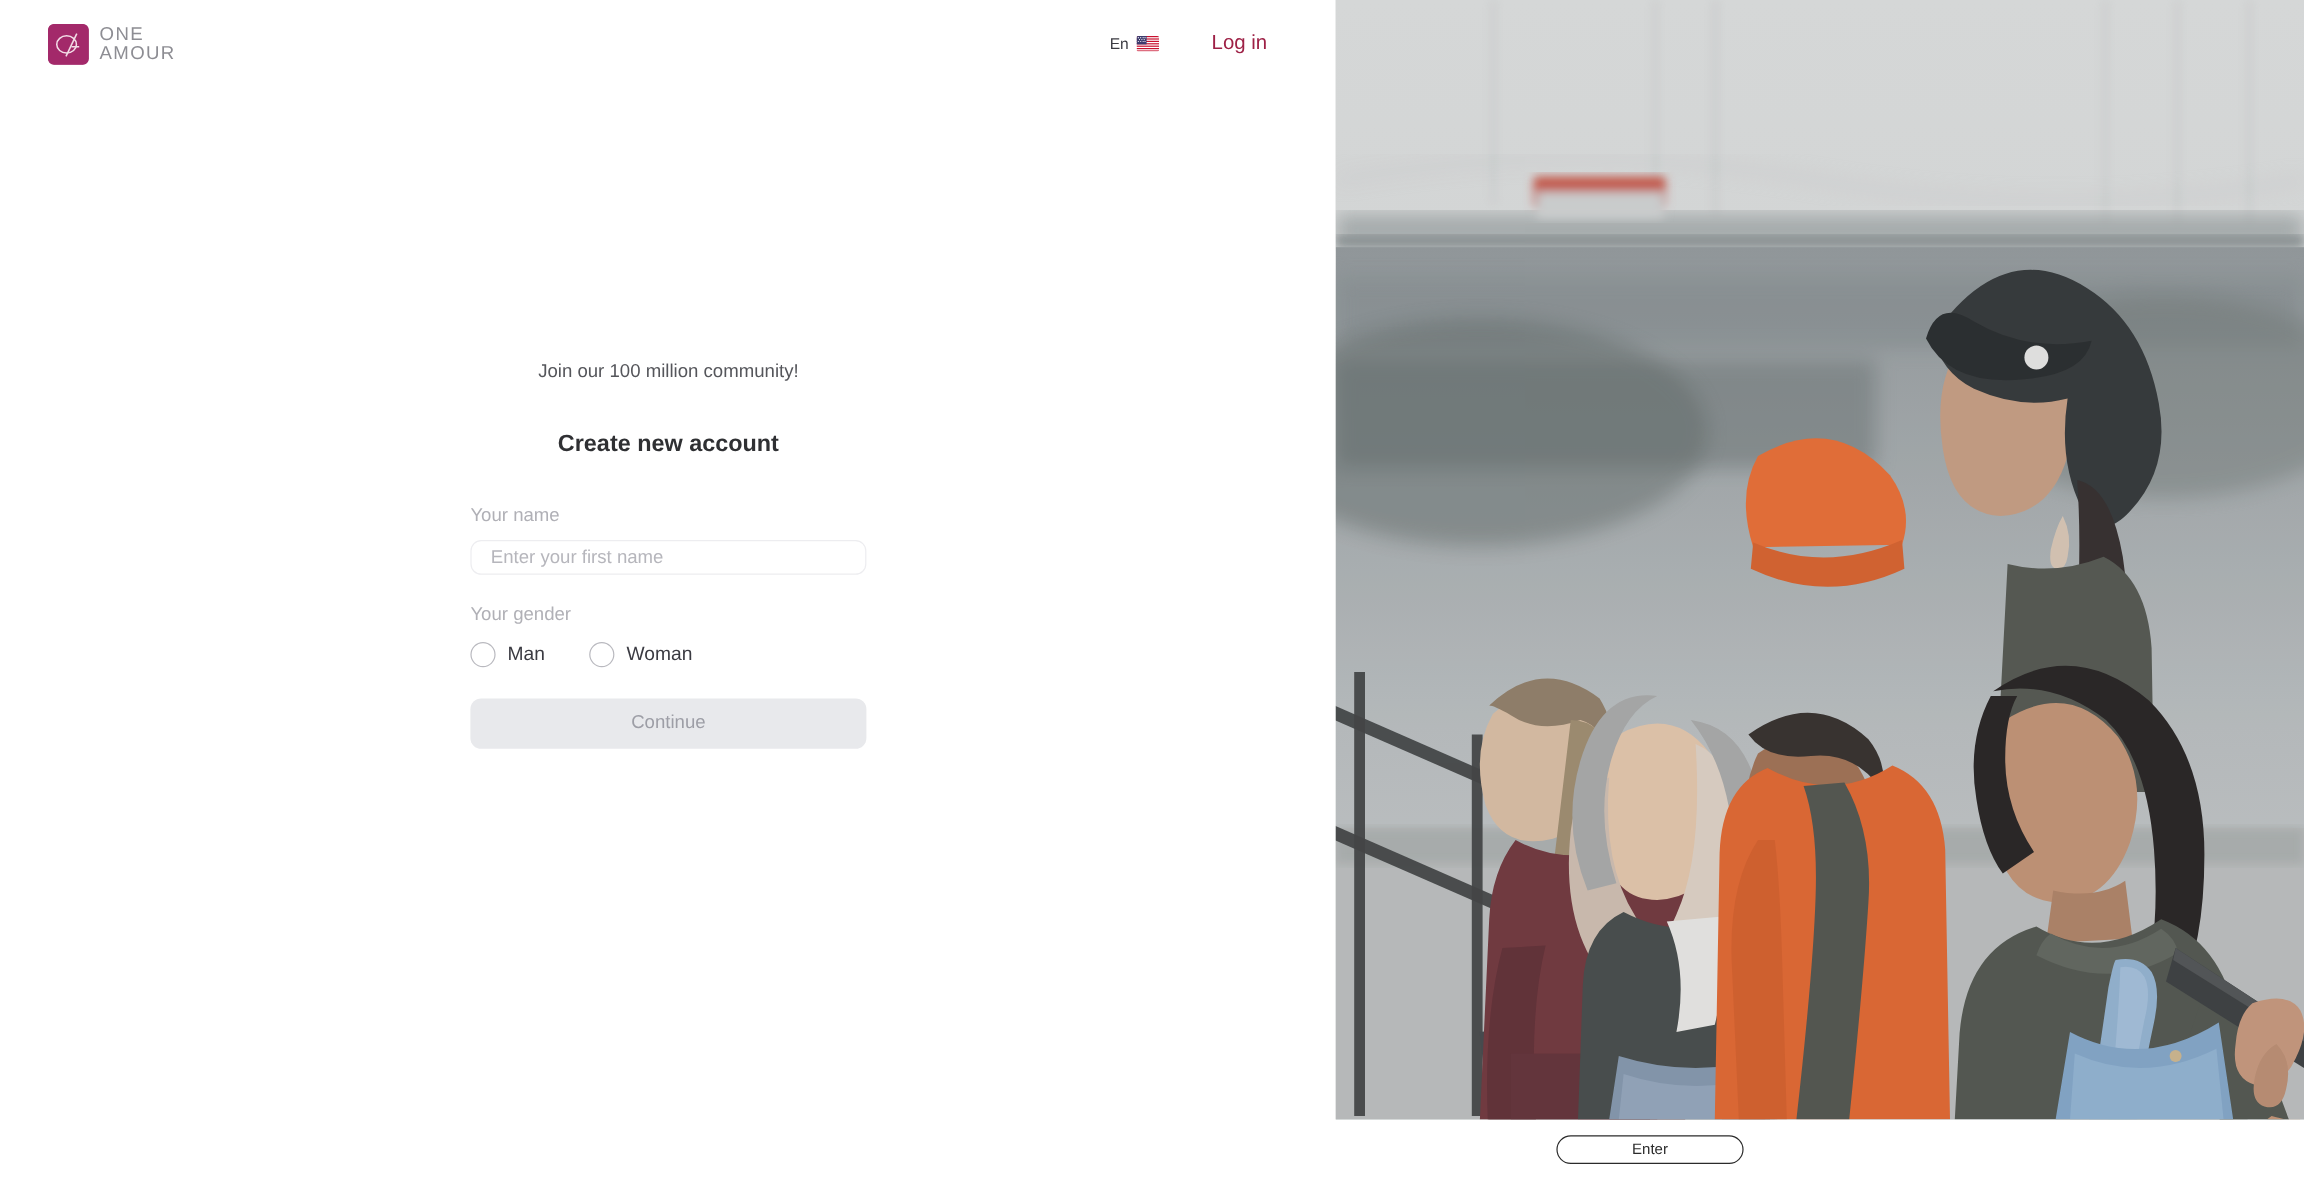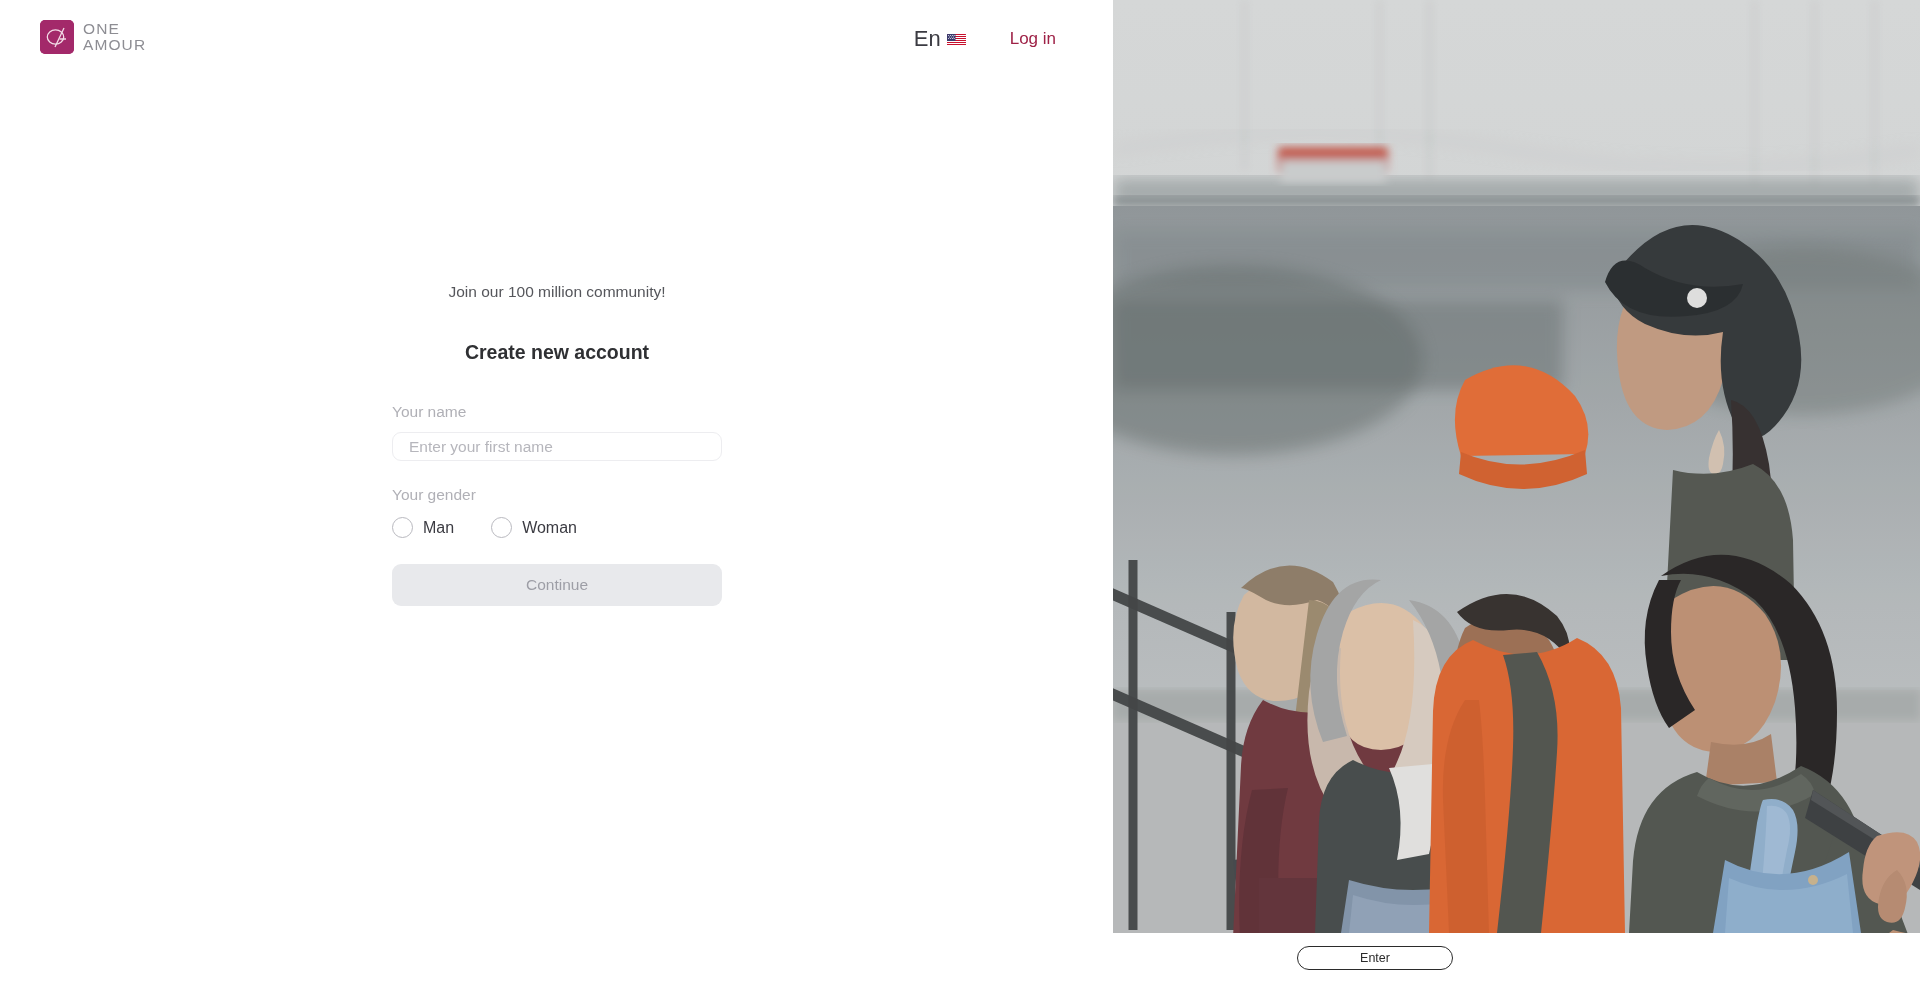--- a/index.html
+++ b/index.html
@@ -81,21 +81,21 @@
   }
 
   .lang-switch {
     display: flex;
     align-items: center;
     gap: 6px;
     cursor: pointer;
     margin-right: 44px;
   }
   .lang-label {
-    font-size: 22px;
+    font-size: 13px;
     color: #3b3b42;
   }
   .flag-icon {
     width: 19px;
     height: 13px;
     border-radius: 1.5px;
     position: relative;
     overflow: hidden;
     display: block;
   }
@@ -119,21 +119,21 @@
   .hero-title {
     font-size: 21px;
     font-weight: 700;
     color: #2f3033;
     text-align: center;
     line-height: 1.30;
     letter-spacing: -0.1px;
   }
 
   .hero-sub {
-    margin-top: 2px;
+    margin-top: 20px;
     font-size: 15.5px;
     color: #55565b;
     text-align: center;
   }
 
   .section-title {
     margin-top: 40px;
     font-size: 19.5px;
     font-weight: 700;
     color: #2f3033;

